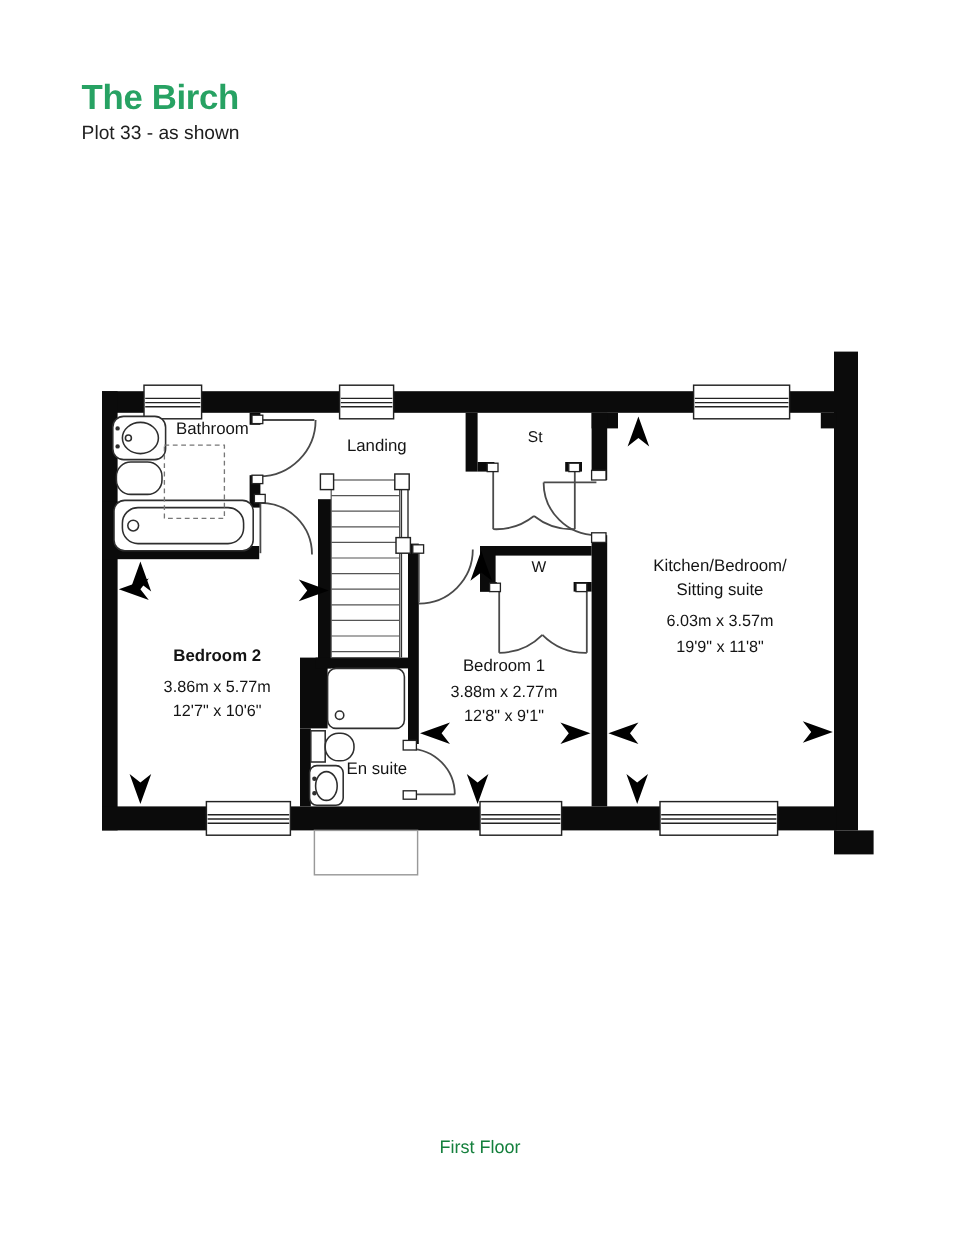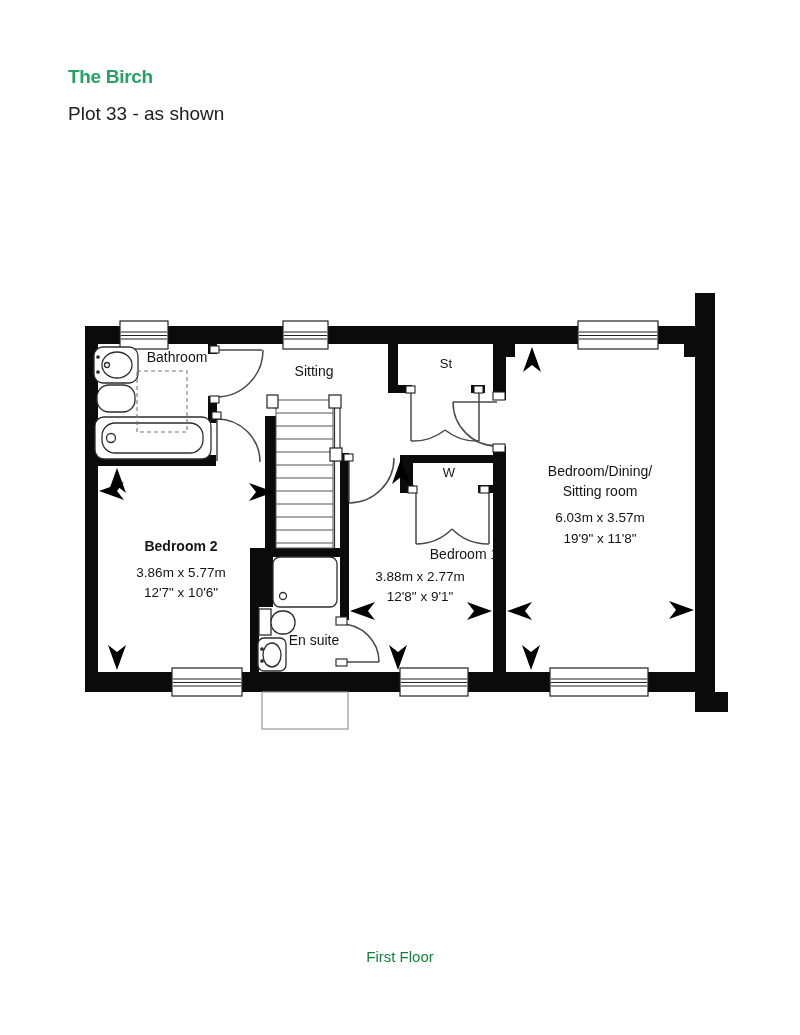--- a/index.html
+++ b/index.html
@@ -1,20 +1,20 @@
 <!DOCTYPE html>
 <html><head>
 <meta charset="utf-8">
 <style>
   html,body{margin:0;padding:0;background:#fff;}
   .page{position:relative;width:800px;height:1035px;background:#fff;overflow:hidden;
         font-family:"Liberation Sans", sans-serif;color:#1a1a1a;}
-  .hdr-title{position:absolute;left:68px;top:66px;font-size:19px;font-weight:bold;
+  .hdr-title{position:absolute;left:68px;top:66px;font-size:29px;font-weight:bold;
              letter-spacing:-0.3px;color:#27A263;}
-  .hdr-sub{position:absolute;left:68px;top:103px;font-size:19px;color:#202020;}
+  .hdr-sub{position:absolute;left:68px;top:103px;font-size:16px;color:#202020;}
   svg{position:absolute;left:0;top:0;}
   .lbl{position:absolute;transform:translateX(-50%);white-space:nowrap;
        font-size:14px;color:#141414;}
   .dim{position:absolute;transform:translateX(-50%);white-space:nowrap;
        font-size:13.5px;color:#141414;}
   .small{font-size:13px;}
   .floor-lbl{position:absolute;transform:translateX(-50%);white-space:nowrap;
        font-size:15px;color:#15803d;}
 </style>
 </head>
@@ -221,33 +221,33 @@
       <path d="M 492 611 L 467 602 L 474 611 L 467 620 Z"></path>
       <path d="M 507 611 L 532 602 L 525 611 L 532 620 Z"></path>
       <path d="M 694 610 L 669 601 L 676 610 L 669 619 Z"></path>
       <path d="M 117 670 L 108 645 L 117 652 L 126 645 Z"></path>
       <path d="M 398 670 L 389 645 L 398 652 L 407 645 Z"></path>
       <path d="M 531 670 L 522 645 L 531 652 L 540 645 Z"></path>
     </g>
   </svg>
 
   <div class="lbl" style="left:177px;top:349px;">Bathroom</div>
-  <div class="lbl" style="left:314px;top:363px;">Sitting</div>
+  <div class="lbl" style="left:314px;top:363px;">Landing</div>
   <div class="lbl small" style="left:446px;top:356px;">St</div>
   <div class="lbl small" style="left:449px;top:465px;">W</div>
 
   <div class="lbl" style="left:181px;top:538px;font-weight:bold;">Bedroom 2</div>
   <div class="dim" style="left:181px;top:565px;">3.86m x 5.77m</div>
   <div class="dim" style="left:181px;top:585px;">12'7" x 10'6"</div>
 
-  <div class="lbl" style="left:420px;top:546px;margin-left:44px;">Bedroom 1</div>
+  <div class="lbl" style="left:420px;top:546px;">Bedroom 1</div>
   <div class="dim" style="left:420px;top:569px;">3.88m x 2.77m</div>
   <div class="dim" style="left:420px;top:589px;">12'8" x 9'1"</div>
 
-  <div class="lbl" style="left:600px;top:463px;">Bedroom/Dining/</div>
-  <div class="lbl" style="left:600px;top:483px;">Sitting room</div>
+  <div class="lbl" style="left:600px;top:463px;">Kitchen/Bedroom/</div>
+  <div class="lbl" style="left:600px;top:483px;">Sitting suite</div>
   <div class="dim" style="left:600px;top:510px;text-align:right;">6.03m x 3.57m</div>
   <div class="dim" style="left:600px;top:531px;">19'9" x 11'8"</div>
 
   <div class="lbl" style="left:314px;top:632px;">En suite</div>
 
   <div class="floor-lbl" style="left:400px;top:948px;">First Floor</div>
 </div>
 
 </body></html>

